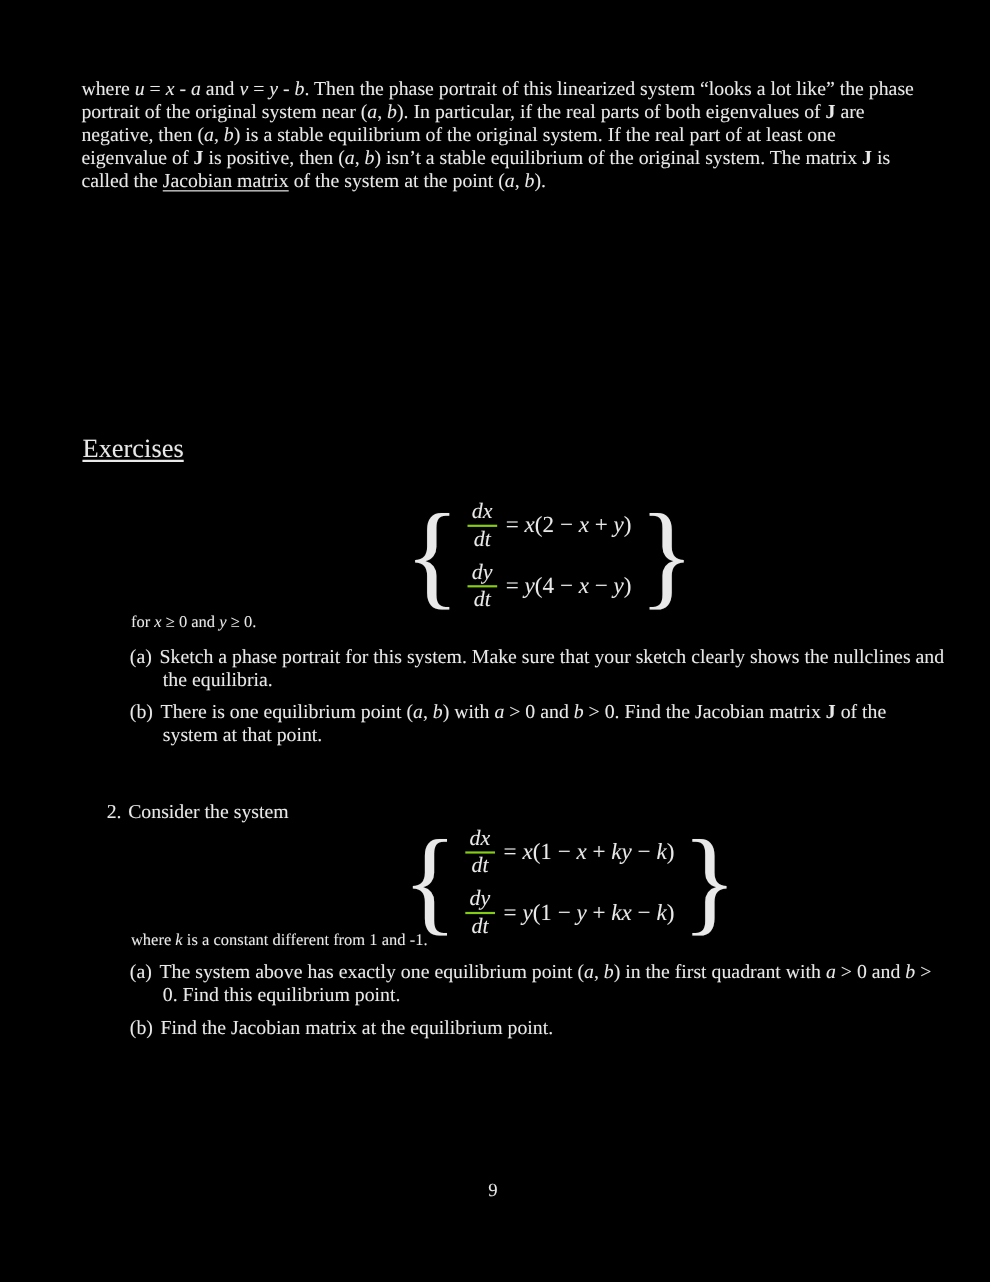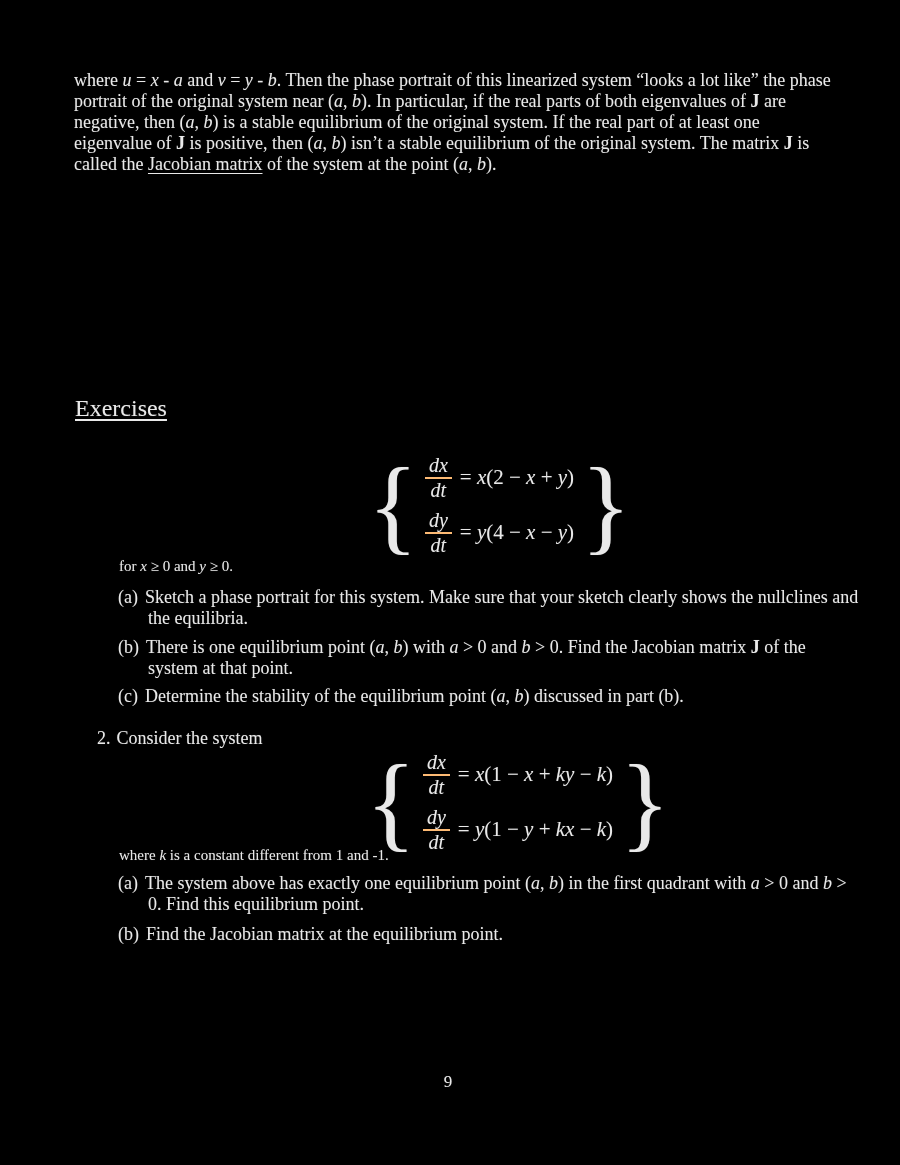--- a/index.html
+++ b/index.html
@@ -44,21 +44,21 @@
     font-weight:400;color:#e9e9e9;
     transform:scaleY(1.02);
     user-select:none;
   }
   .eqcol{display:flex;flex-direction:column;gap:9px;}
   .eqrow{display:flex;align-items:center;gap:8px;font-size:21px;}
   .frac{
     display:inline-flex;flex-direction:column;align-items:center;
     font-style:italic;line-height:1.05;font-size:20px;
   }
-  .frac .num{display:block;border-bottom:2px solid #fdba74;padding:0 4px 1px 4px;}
+  .frac .num{display:block;border-bottom:2px solid #84cc16;padding:0 4px 1px 4px;}
   .frac .den{display:block;padding-top:1px;}
   .rhs{white-space:nowrap;}
   .rhs i{font-style:italic;}
   .pagenum{
     left:0;top:1072px;width:896px;
     text-align:center;font-size:17px;
   }
   i{font-style:italic;}
   b{font-weight:bold;font-style:normal;}
   u{text-decoration:underline;text-underline-offset:3px;}
@@ -95,23 +95,20 @@
   </div>
 
   <div class="abs cond" style="left:119px;top:556px;">for <i>x</i> ≥ 0 and <i>y</i> ≥ 0.</div>
 
   <div class="abs part" style="left:118px;top:587px;">
     <span class="plabel">(a)</span><span>Sketch a phase portrait for this system. Make sure that your sketch clearly shows the nullclines and the equilibria.</span>
   </div>
   <div class="abs part" style="left:118px;top:637px;">
     <span class="plabel">(b)</span><span>There is one equilibrium point (<i>a</i>, <i>b</i>) with <i>a</i> &gt; 0 and <i>b</i> &gt; 0. Find the Jacobian matrix <b>J</b> of the system at that point.</span>
   </div>
-  <div class="abs part" style="left:118px;top:686px;">
-    <span class="plabel">(c)</span><span>Determine the stability of the equilibrium point (<i>a</i>, <i>b</i>) discussed in part (b).</span>
-  </div>
 
   <div class="abs exline" style="left:97px;top:728px;">
     <span class="exnum">2.</span><span>Consider the system</span>
   </div>
 
   <div class="abs eqsys" style="left:366px;top:750px;">
     <span class="brace">{</span>
     <div class="eqcol">
       <div class="eqrow">
         <span class="frac">

